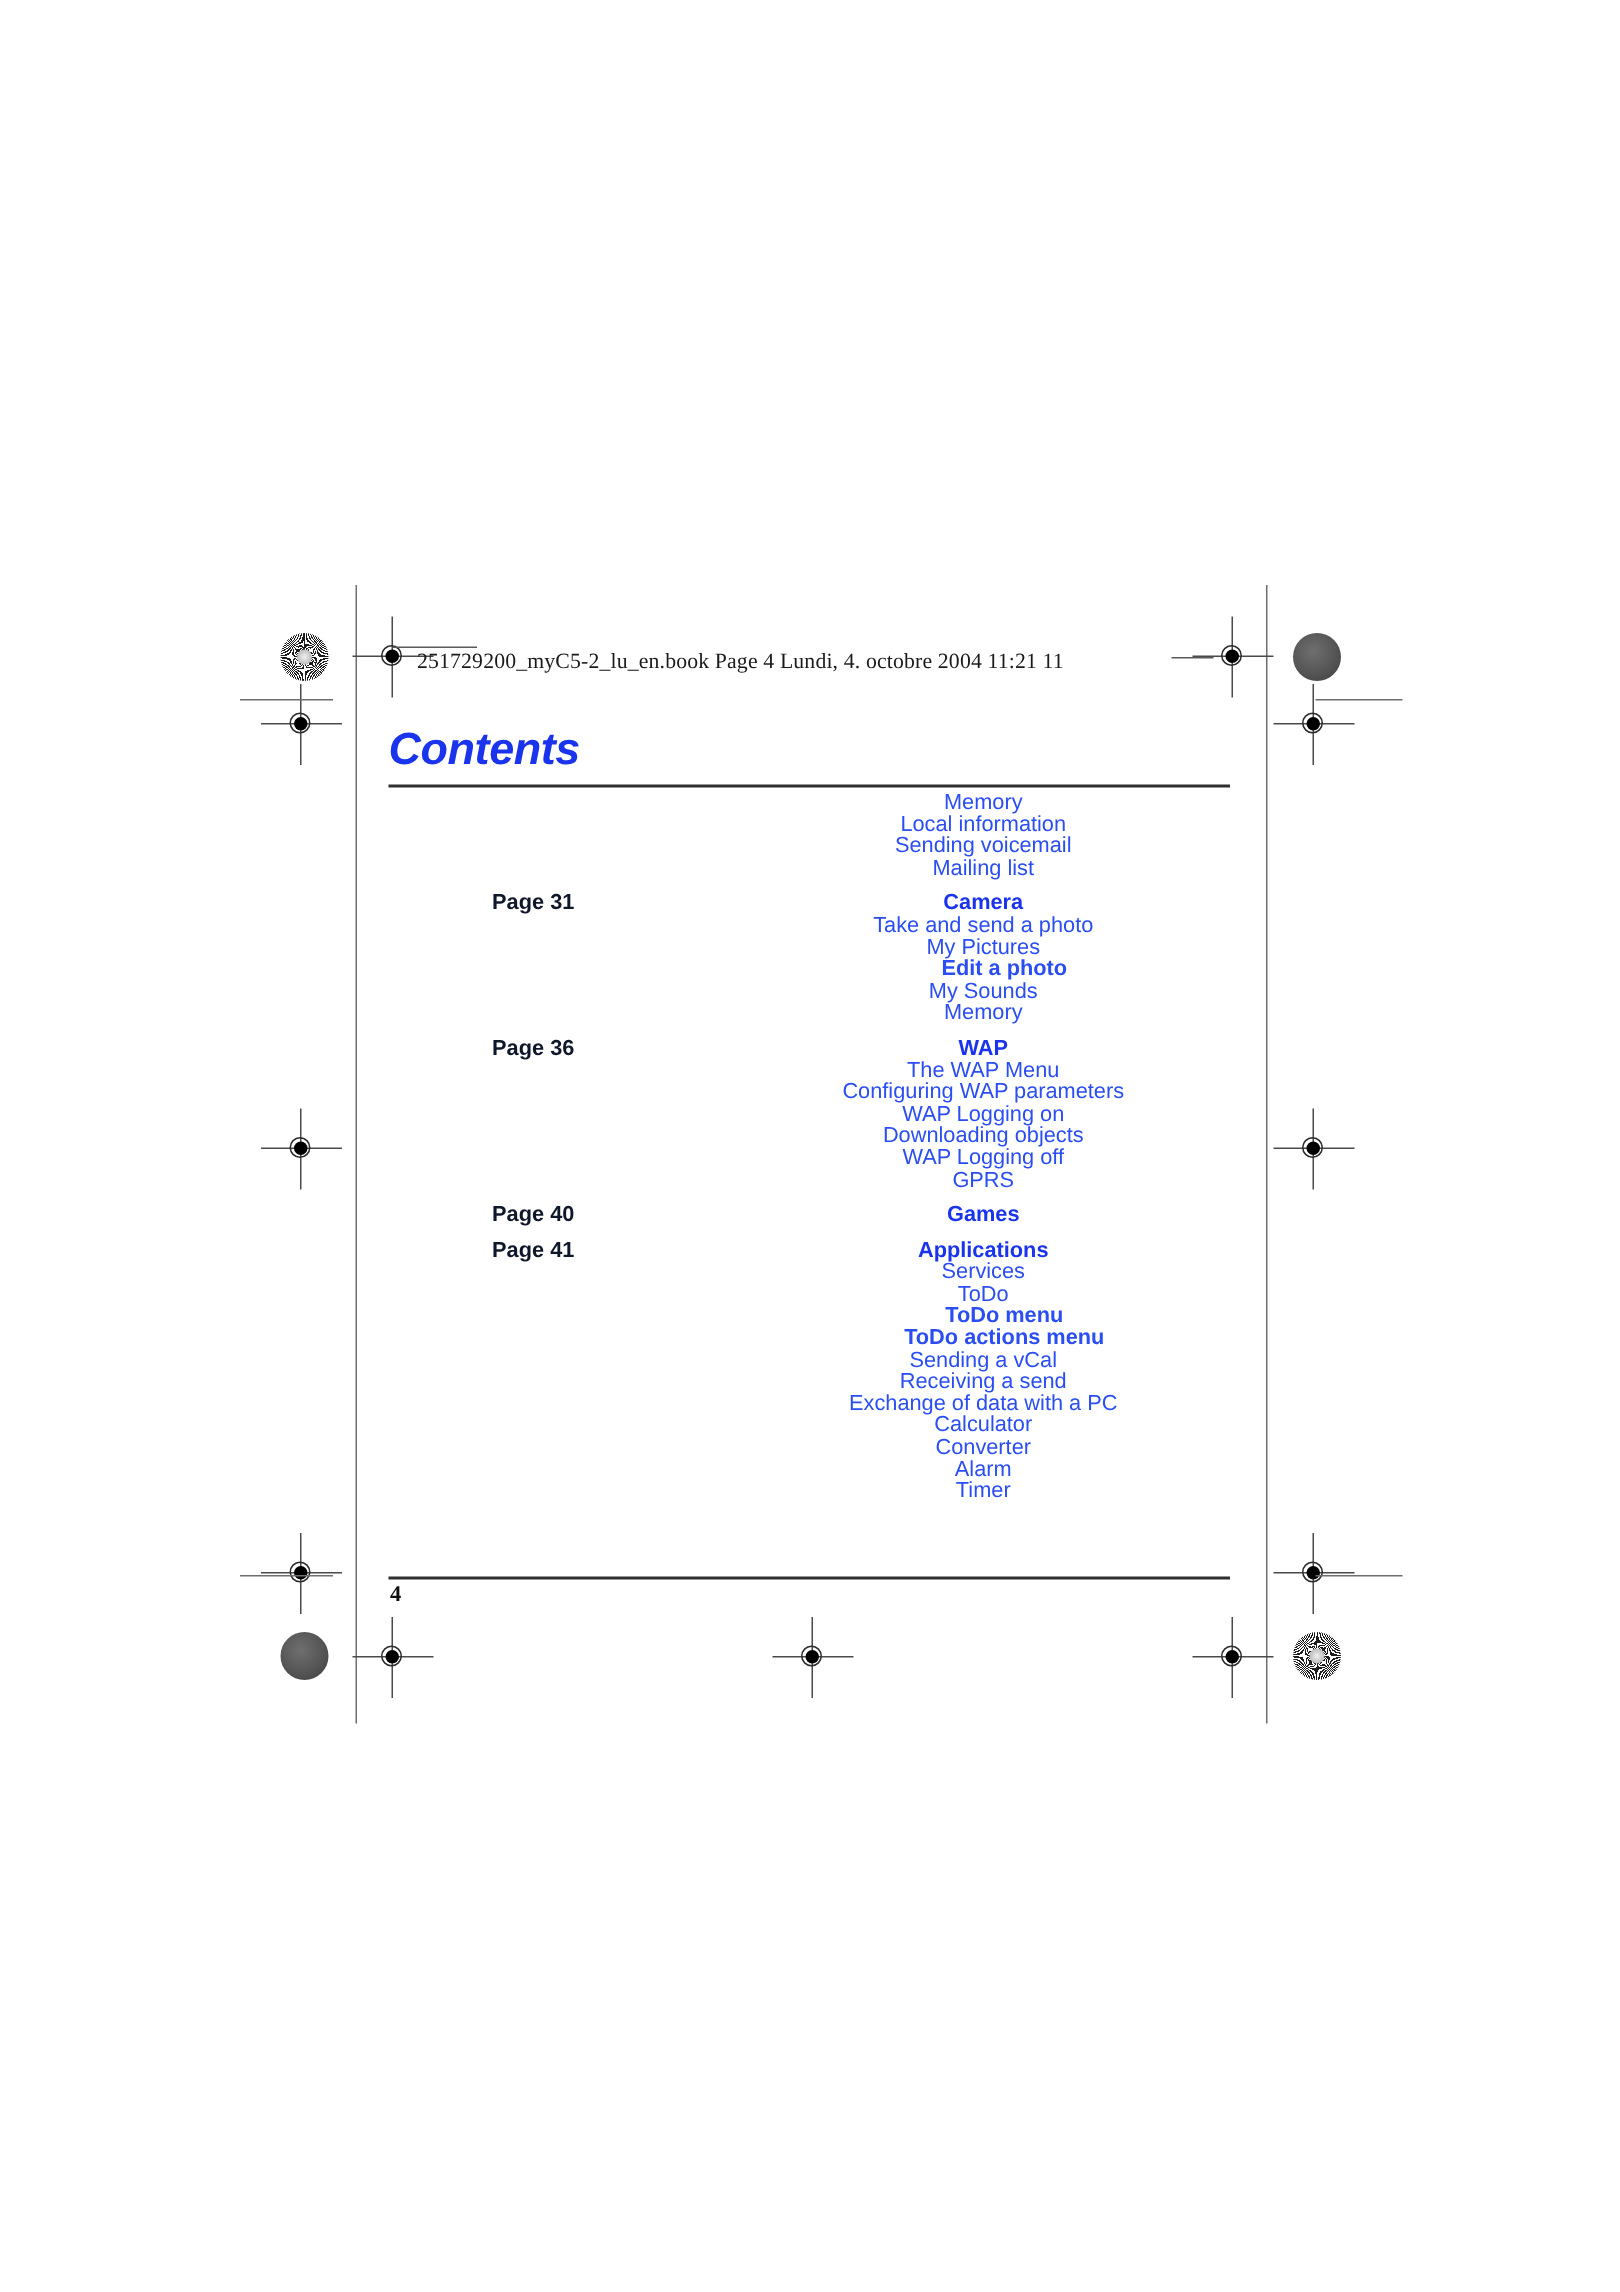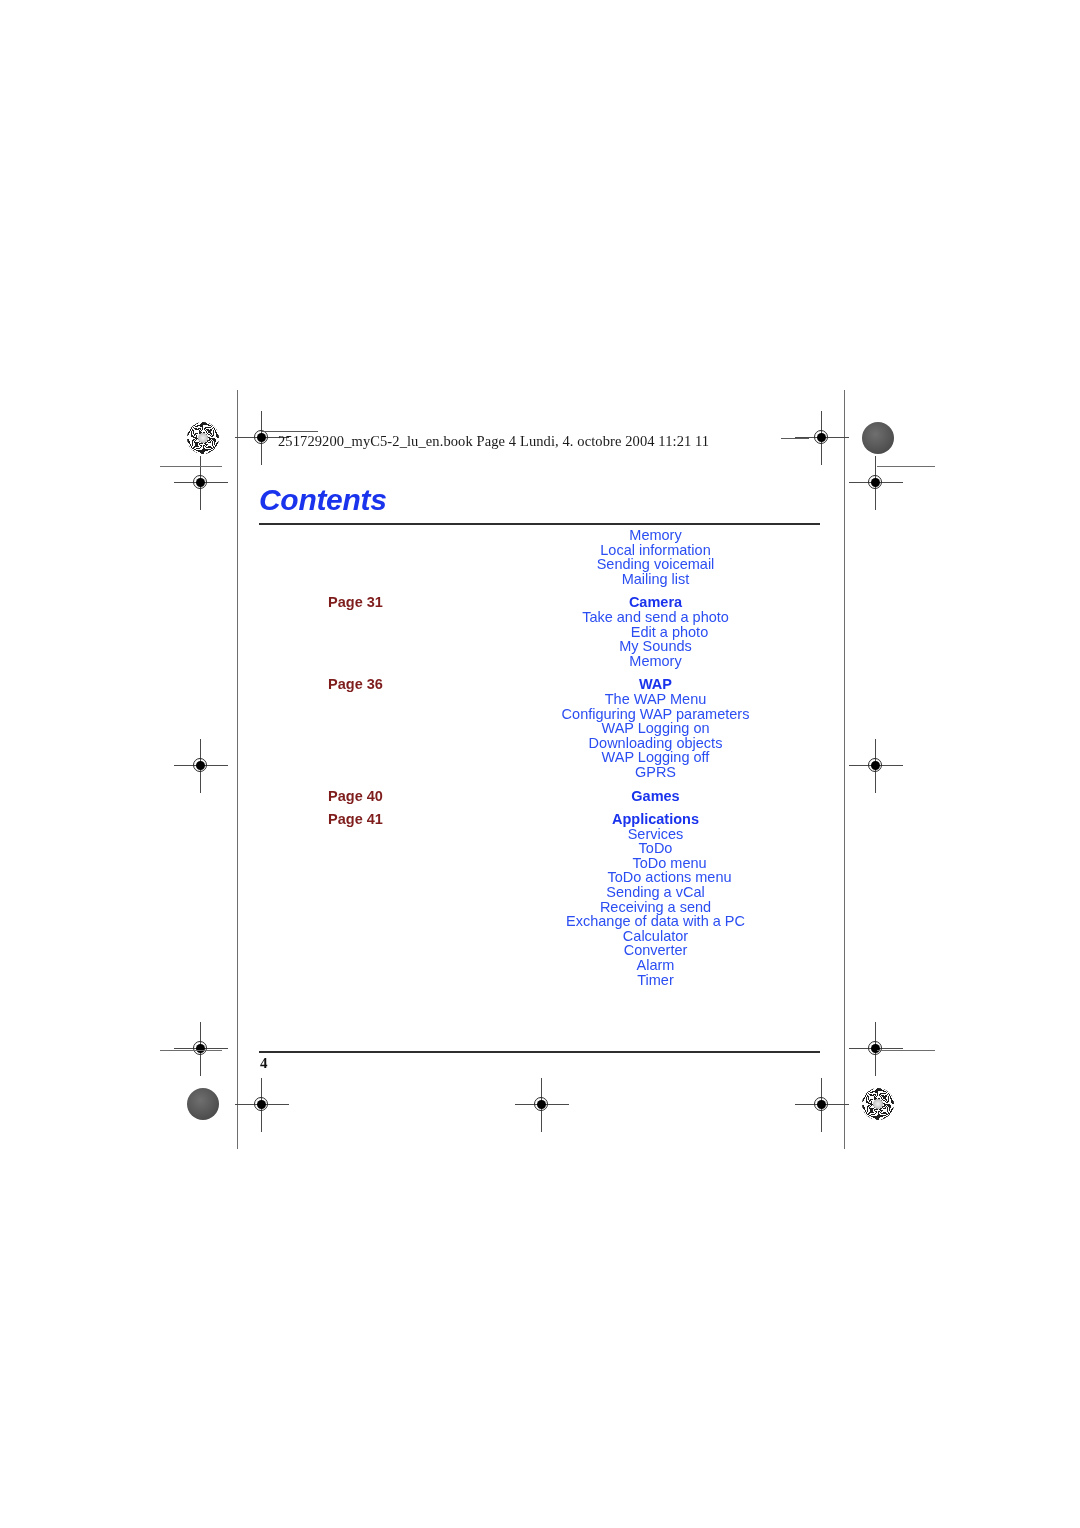--- a/index.html
+++ b/index.html
@@ -144,41 +144,41 @@
     position: relative;
     display: flex;
     align-items: flex-start;
     min-height: 14px;
   }
   .toc-page {
     width: 193px;
     flex: 0 0 193px;
     font-size: 14.5px;
     font-weight: bold;
-    color: #7f1d1d;
+    color: #0f172a;
     line-height: 14.6px;
     white-space: nowrap;
   }
   .toc-entry {
     flex: 1 1 auto;
     font-size: 14.5px;
     color: #2b4ef2;
     line-height: 14.6px;
     white-space: nowrap;
   }
   .toc-entry.lvl1 {
     font-weight: bold;
     color: #1a33ec;
   }
   .toc-entry.lvl2 {
     font-weight: normal;
     color: #2b4ef2;
   }
   .toc-entry.lvl3 {
-    font-weight: normal;
+    font-weight: bold;
     color: #2b4ef2;
     padding-left: 28px;
   }
   .toc-row.gap-before { margin-top: 9px; }
 
   
   .footer-rule {
     position: absolute;
     left: 259px;
     top: 1044px;
@@ -308,20 +308,24 @@
       <div class="toc-row gap-before">
         <div class="toc-page">Page 31</div>
         <div class="toc-entry lvl1">Camera</div>
       </div>
       <div class="toc-row">
         <div class="toc-page"></div>
         <div class="toc-entry lvl2">Take and send a photo</div>
       </div>
       <div class="toc-row">
         <div class="toc-page"></div>
+        <div class="toc-entry lvl2">My Pictures</div>
+      </div>
+      <div class="toc-row">
+        <div class="toc-page"></div>
         <div class="toc-entry lvl3">Edit a photo</div>
       </div>
       <div class="toc-row">
         <div class="toc-page"></div>
         <div class="toc-entry lvl2">My Sounds</div>
       </div>
       <div class="toc-row">
         <div class="toc-page"></div>
         <div class="toc-entry lvl2">Memory</div>
       </div>

